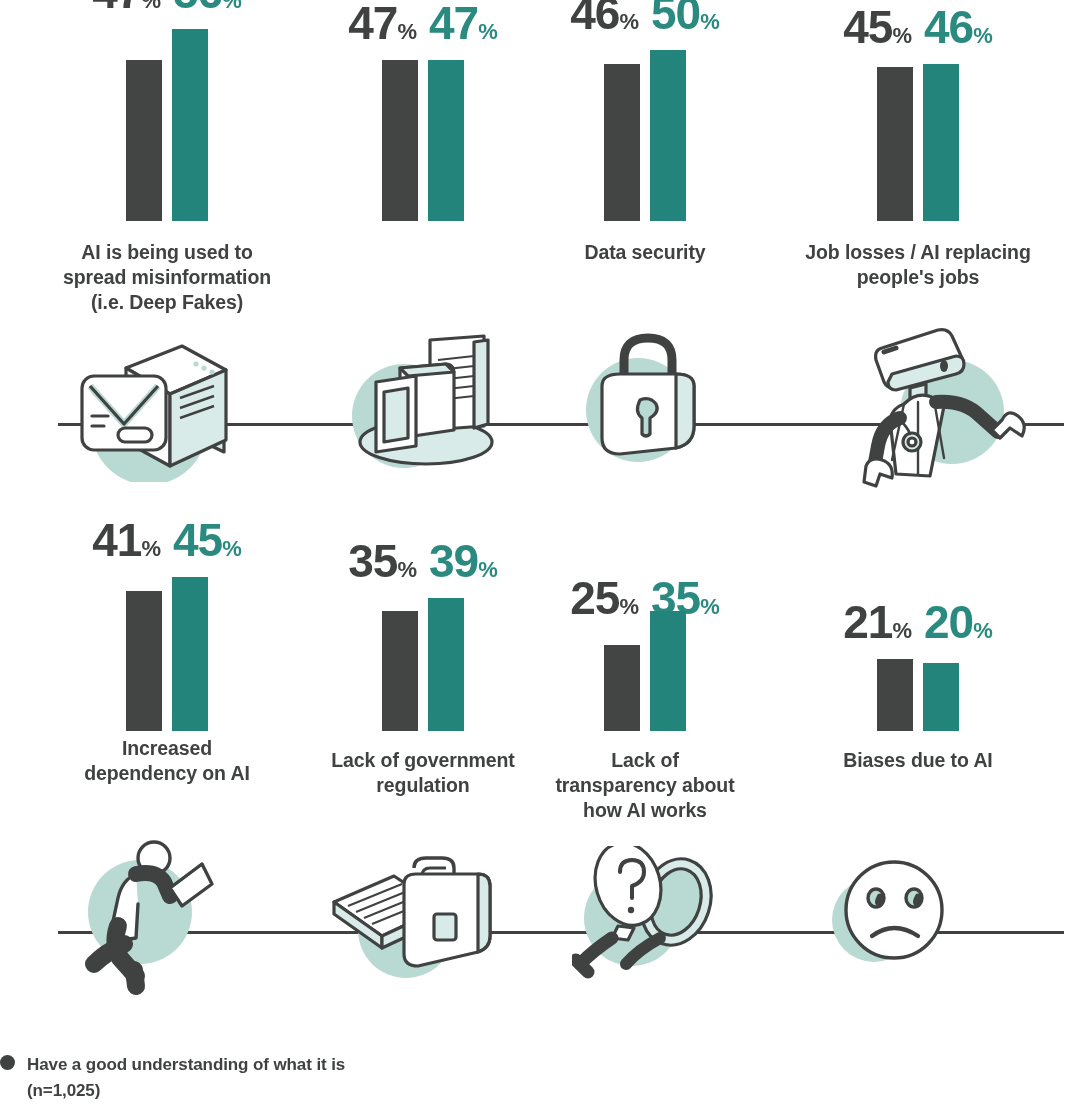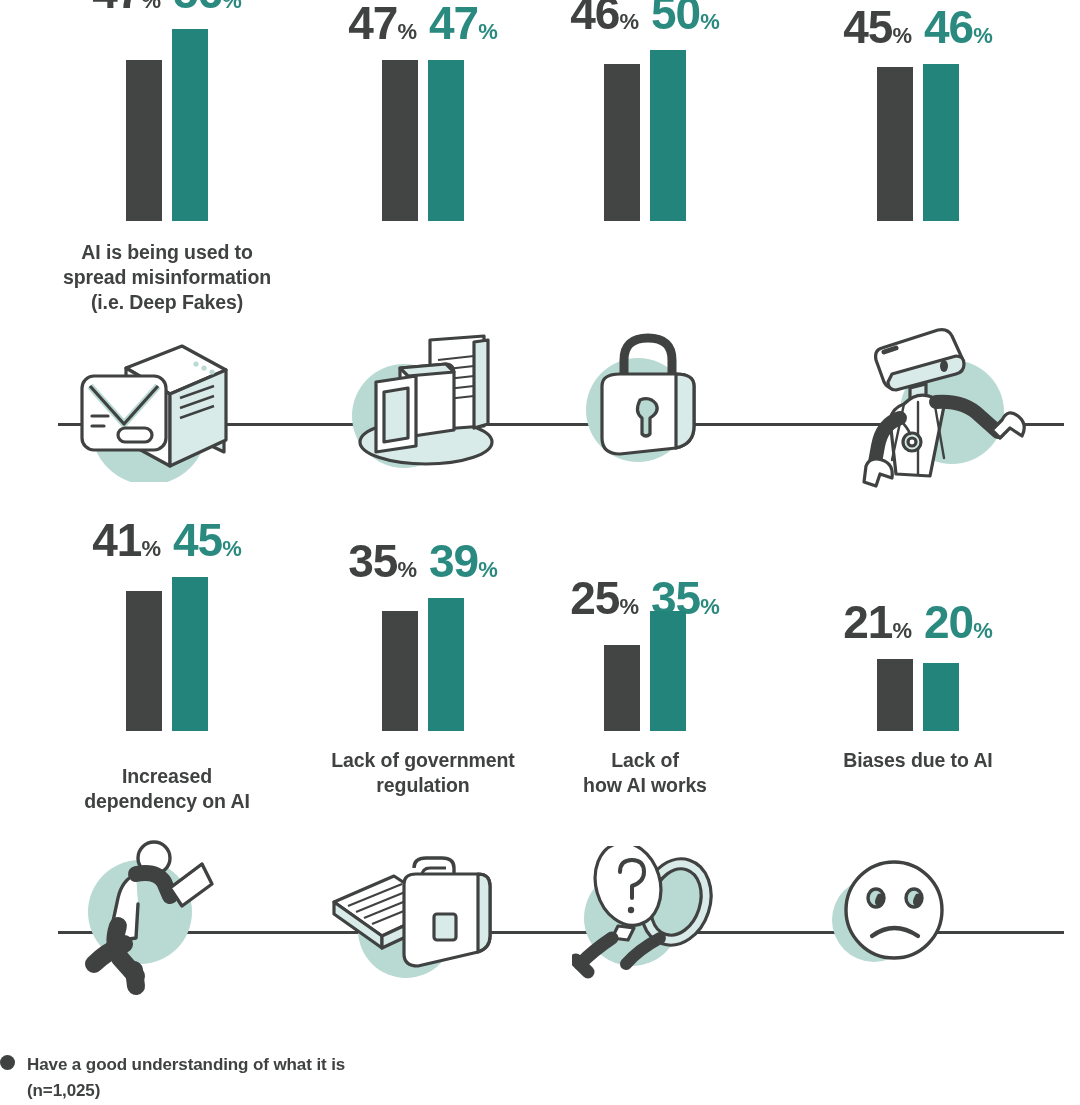--- a/index.html
+++ b/index.html
@@ -174,20 +174,23 @@
 
     <div class="col c2">
       <div class="values" id="v-0-2" style="top: -8px;">
         <span class="val v-dark"><span>46</span><span class="pct">%</span></span>
         <span class="val v-teal"><span>50</span><span class="pct">%</span></span>
       </div>
       <div class="bars" id="b-0-2" style="top: 50px; height: 171px;">
         <div class="bar bar-dark" style="height: 157.32px;"></div>
         <div class="bar bar-teal" style="height: 171px;"></div>
       </div>
+      <div class="caption" id="cap-0-2" style="top: 240px;">
+          <div>Data security</div>
+        </div>
       <div class="icon" id="ic-0-2" style="left: 42px; top: 330px; width: 150px; height: 140px;">
           <svg width="150" height="140" viewBox="0 0 150 140" xmlns="http://www.w3.org/2000/svg">
             <circle cx="62" cy="80" r="52" fill="#b9d9d3"></circle>
             <g fill="#ffffff" stroke="#3f4240" stroke-width="3.2" stroke-linejoin="round">
               <path d="M48 52 L48 30 Q48 8 72 8 Q96 8 96 30 L96 52" fill="none" stroke-width="9"></path>
               <path d="M48 52 L48 30 Q48 8 72 8 Q96 8 96 30 L96 52" fill="none"></path>
               <ellipse cx="48" cy="52" rx="9" ry="5" fill="#d9ebe8"></ellipse>
               <ellipse cx="96" cy="58" rx="9" ry="5" fill="#d9ebe8"></ellipse>
               <path d="M26 56 Q26 44 44 44 L100 44 Q118 44 118 56 L118 96 Q118 114 100 118 L44 124 Q26 124 26 108 Z"></path>
               <path d="M100 44 Q118 44 118 56 L118 96 Q118 114 100 118 L100 50 Z" fill="#d9ebe8"></path>
@@ -199,20 +202,24 @@
 
     <div class="col c3">
       <div class="values" id="v-0-3" style="top: 5.68px;">
         <span class="val v-dark"><span>45</span><span class="pct">%</span></span>
         <span class="val v-teal"><span>46</span><span class="pct">%</span></span>
       </div>
       <div class="bars" id="b-0-3" style="top: 63.68px; height: 157.32px;">
         <div class="bar bar-dark" style="height: 153.9px;"></div>
         <div class="bar bar-teal" style="height: 157.32px;"></div>
       </div>
+      <div class="caption" id="cap-0-3" style="top: 240px;">
+          <div>Job losses / AI replacing</div>
+          <div>people's jobs</div>
+        </div>
       <div class="icon" id="ic-0-3" style="left: 96px; top: 324px; width: 180px; height: 170px;">
           <svg width="180" height="170" viewBox="0 0 180 170" xmlns="http://www.w3.org/2000/svg">
             <circle cx="100" cy="88" r="52" fill="#b9d9d3"></circle>
             <g fill="#ffffff" stroke="#3f4240" stroke-width="3.2" stroke-linejoin="round" stroke-linecap="round">
               <path d="M30 24 L86 6 Q96 4 100 12 L110 34 Q112 44 102 48 L46 64 Q36 66 32 58 L24 36 Q22 26 30 24 Z"></path>
               <path d="M40 50 L104 32 Q112 32 112 40 Q112 48 104 50 L44 66 Q36 66 36 58 Z" fill="#d9ebe8"></path>
               <ellipse cx="92" cy="42" rx="4" ry="6" fill="#3f4240" stroke="none"></ellipse>
               <path d="M32 28 L44 24" stroke-width="5"></path>
               <path d="M58 64 L74 60 L74 78 L58 82 Z" fill="#d9ebe8"></path>
               <path d="M52 80 Q66 66 82 74 L92 82 L78 152 L44 150 L38 96 Q40 84 52 80 Z"></path>
@@ -239,21 +246,21 @@
 
     <div class="col c0">
       <div class="values" id="v-1-0" style="top: -0.9px;">
         <span class="val v-dark"><span>41</span><span class="pct">%</span></span>
         <span class="val v-teal"><span>45</span><span class="pct">%</span></span>
       </div>
       <div class="bars" id="b-1-0" style="top: 57.1px; height: 153.9px;">
         <div class="bar bar-dark" style="height: 140.22px;"></div>
         <div class="bar bar-teal" style="height: 153.9px;"></div>
       </div>
-      <div class="caption" id="cap-1-0" style="top: 244px;">
+      <div class="caption" id="cap-1-0" style="top: 216px;">
           <div>Increased</div>
           <div>dependency on AI</div>
         </div>
       <div class="icon" id="ic-1-0" style="left: 56px; top: 320px; width: 150px; height: 160px;">
           <svg width="150" height="160" viewBox="0 0 150 160" xmlns="http://www.w3.org/2000/svg">
             <circle cx="62" cy="72" r="52" fill="#b9d9d3"></circle>
             <g fill="#ffffff" stroke="#3f4240" stroke-width="3.4" stroke-linejoin="round" stroke-linecap="round">
               <circle cx="76" cy="18" r="16"></circle>
               <path d="M58 34 Q44 40 40 58 L34 86 Q32 98 44 100 L58 98 L60 64"></path>
               <path d="M58 34 Q78 30 86 42 L92 56" stroke-width="16" fill="none"></path>
@@ -309,20 +316,21 @@
       <div class="values" id="v-1-2" style="top: 33.3px; margin-top: 24px;">
         <span class="val v-dark"><span>25</span><span class="pct">%</span></span>
         <span class="val v-teal"><span>35</span><span class="pct">%</span></span>
       </div>
       <div class="bars" id="b-1-2" style="top: 91.3px; height: 119.7px;">
         <div class="bar bar-dark" style="height: 85.5px;"></div>
         <div class="bar bar-teal" style="height: 119.7px;"></div>
       </div>
       <div class="caption" id="cap-1-2" style="top: 228px;">
           <div>Lack of</div>
+          <div>transparency about</div>
           <div>how AI works</div>
         </div>
       <div class="icon" id="ic-1-2" style="left: 38px; top: 326px; width: 160px; height: 135px;">
           <svg width="160" height="135" viewBox="0 0 160 135" xmlns="http://www.w3.org/2000/svg">
             <circle cx="60" cy="72" r="48" fill="#b9d9d3"></circle>
             <g fill="#ffffff" stroke="#3f4240" stroke-width="3.2" stroke-linejoin="round" stroke-linecap="round">
               <ellipse cx="104" cy="56" rx="34" ry="44" transform="rotate(18 104 56)" fill="#d9ebe8"></ellipse>
               <ellipse cx="104" cy="56" rx="24" ry="34" transform="rotate(18 104 56)" fill="#b9d9d3"></ellipse>
               <path d="M88 92 Q66 104 54 118" stroke-width="12" fill="none"></path>
               <path d="M88 92 Q66 104 54 118" fill="none"></path>

